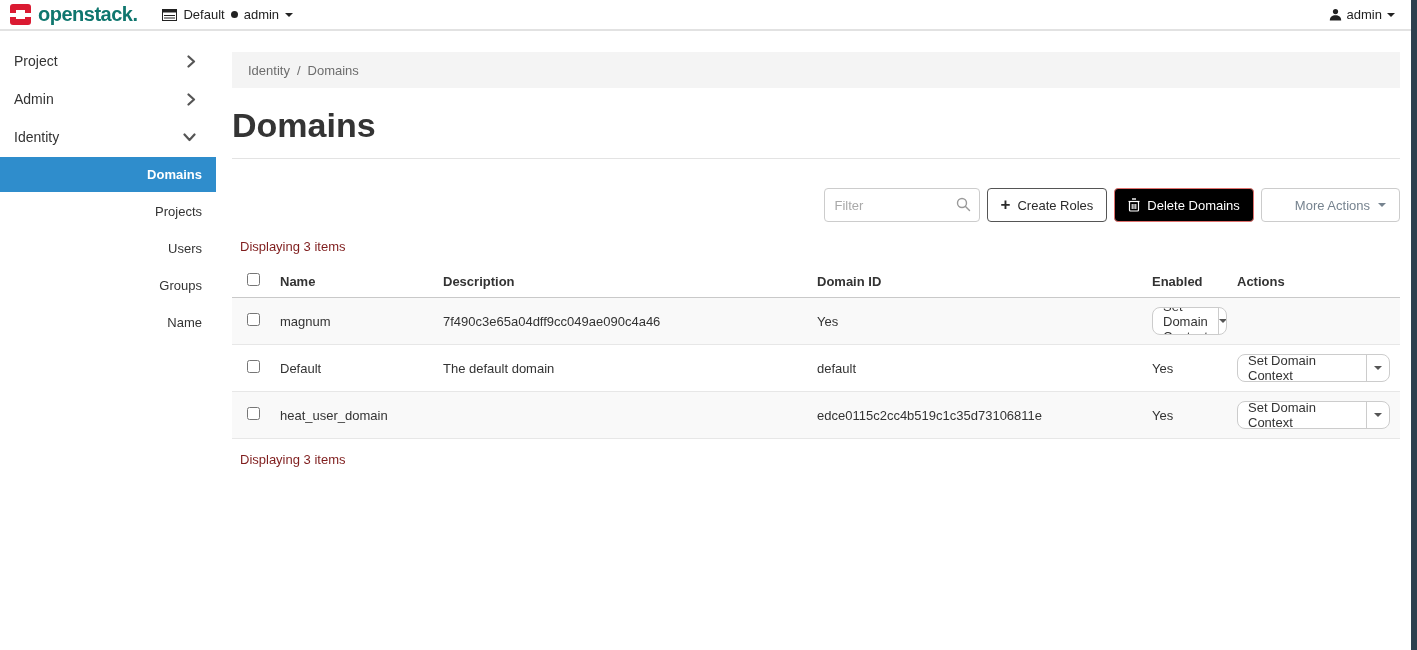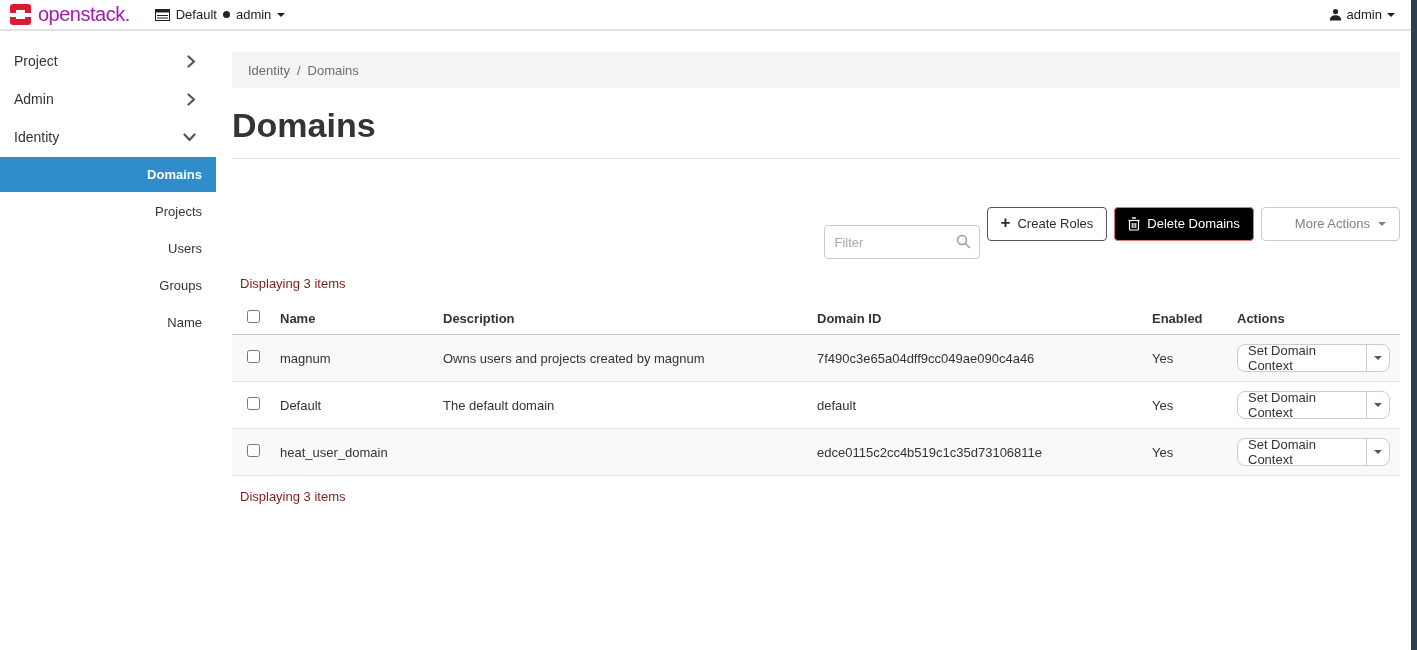--- a/index.html
+++ b/index.html
@@ -7,21 +7,21 @@
               font-family:"Liberation Sans", sans-serif; color:#333; }
   body { position:relative; }
 
   
   .navbar { position:absolute; top:0; left:0; right:0; height:31px; background:#fff;
             border-bottom:2px solid #e2e2e2; display:flex; align-items:center; }
   .brand { display:flex; align-items:center; gap:7px; margin-left:10px; cursor:pointer; }
   .logo-mark { width:21px; height:21px; position:relative; background:#da1a32; border-radius:3px; }
   .logo-mark::before { content:""; position:absolute; left:6px; top:6px; right:6px; bottom:6px; background:#fff; }
   .logo-mark::after  { content:""; position:absolute; left:0; right:0; top:8.5px; height:4px; background:#fff; }
-  .brand-text { font-size:20px; font-weight:normal; color:#a21caf; letter-spacing:-0.5px; }
+  .brand-text { font-size:20px; font-weight:bold; color:#0f766e; letter-spacing:-0.5px; }
   .context { display:flex; align-items:center; gap:6px; margin-left:25px; font-size:13px; color:#222; cursor:pointer; }
   .dot { width:7px; height:7px; border-radius:50%; background:#222; display:inline-block; }
   .caret { display:inline-block; width:0; height:0; border-left:4px solid transparent;
            border-right:4px solid transparent; border-top:4px solid currentColor; }
   .user-menu { margin-left:auto; margin-right:22px; display:flex; align-items:center; gap:5px;
                font-size:13px; color:#222; cursor:pointer; }
 
   
   .sidebar { position:absolute; top:40px; left:0; width:216px; padding-top:2px; }
   .side-top-item { height:38px; display:flex; align-items:center; justify-content:space-between;
@@ -33,21 +33,21 @@
 
   
   .main { position:absolute; left:232px; top:52px; width:1168px; }
   .breadcrumb { height:36px; background:#f4f4f4; display:flex; align-items:center;
                 padding:0 16px; font-size:13px; color:#6d6d6d; gap:7px; }
   .breadcrumb .crumb-link { cursor:pointer; }
   .title-block { border-bottom:1px solid #e3e3e3; padding:17px 0 13px 0; }
   .page-title { font-size:34px; line-height:40px; font-weight:bold; color:#343434; }
 
   .toolbar { margin-top:29px; display:flex; justify-content:flex-end; align-items:center; gap:7px; }
-  .filter-wrap { position:relative; width:156px; height:34px;margin-top:37px; }
+  .filter-wrap { position:relative; width:156px; height:34px; }
   .filter-wrap input { width:100%; height:100%; border:1px solid #ccc; border-radius:4px;
                        padding:0 30px 0 10px; font-size:13px; font-family:inherit; color:#333; }
   .filter-wrap input::placeholder { color:#a9a9a9; }
   .search-ico { position:absolute; right:9px; top:9px; }
   .btn { height:34px; display:inline-flex; align-items:center; gap:7px; padding:0 13px;
          border-radius:4px; font-size:13px; background:#fff; cursor:pointer; white-space:nowrap; }
   .btn-create { border:1px solid #555; color:#2b2b2b; }
   .plus { font-size:17px; font-weight:bold; line-height:1; margin-top:-2px; }
   .btn-danger { background:#000000; border:1px solid #e0716d; color:#fff; }
   .btn-more { border:1px solid #ccc; color:#76838f; gap:8px;padding-left:33px; }
@@ -179,21 +179,20 @@
       <div>Name</div>
       <div>Description</div>
       <div>Domain ID</div>
       <div>Enabled</div>
       <div>Actions</div>
     </div>
 
     <div class="grid-row body-row striped">
       <div class="cb-cell"><input type="checkbox" style=""></div>
       <div>magnum</div>
-      <div>Owns users and projects created by magnum</div>
       <div>7f490c3e65a04dff9cc049ae090c4a46</div>
       <div>Yes</div>
       <div class="actions-cell">
         <div class="split-btn">
           <div class="split-main">Set Domain Context</div>
           <div class="split-caret">
             <span class="caret"></span>
           </div>
         </div>
       </div>

